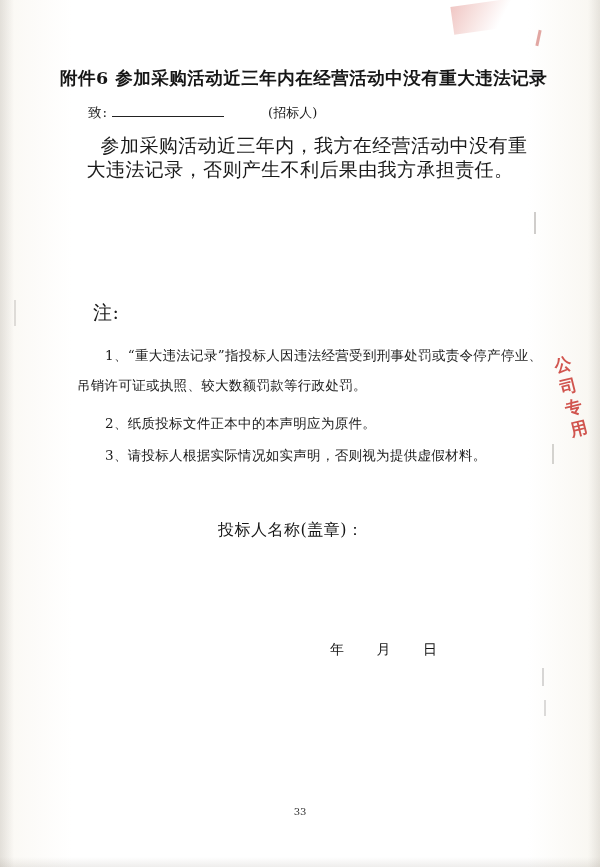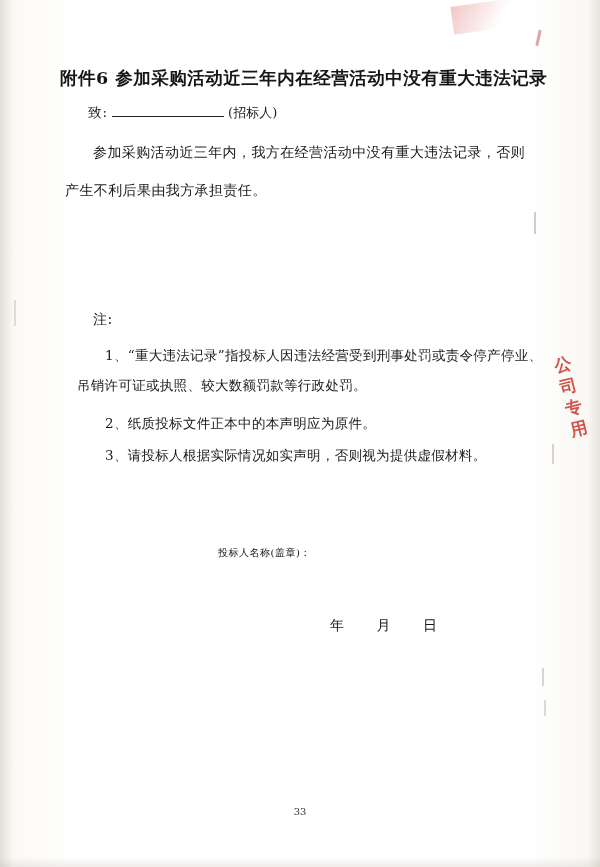--- a/index.html
+++ b/index.html
@@ -83,28 +83,30 @@
   .to-line {
     display: inline-block;
     width: 112px;
     border-bottom: 1.2px solid #222;
     height: 13px;
     margin: 0 4px;
   }
   .to-paren {
     font-size: 13px;
     color: #1a1a1a;
+    margin-left: 40px;
   }
 
   .para {
     position: absolute;
-    font-size: 14px;
-    line-height: 38px;
+    font-size: 19px;
+    line-height: 24px;
     color: #1a1a1a;
     letter-spacing: 0.4px;
+    text-align: center;
   }
   .p-body {
     left: 65px;
     top: 133px;
     width: 470px;
     text-indent: 28px;
   }
   .p-declare {
     left: 65px;
     top: 238px;
@@ -125,37 +127,37 @@
     letter-spacing: 0.3px;
     text-indent: 28px;
   }
   .note-1 { top: 340px; }
   .note-2 { top: 408px; }
   .note-3 { top: 440px; }
 
   .sign-bidder {
     position: absolute;
     left: 218px;
-    top: 546px;
-    font-size: 10px;
+    top: 520px;
+    font-size: 16px;
     color: #151515;
     letter-spacing: 0.5px;
   }
   .sign-legal {
     position: absolute;
     left: 112px;
     top: 590px;
     font-size: 14px;
     color: #151515;
     letter-spacing: 0.5px;
   }
   .date-row {
     position: absolute;
     left: 330px;
-    top: 617px;
+    top: 641px;
     font-size: 14px;
     color: #151515;
     letter-spacing: 14px;
   }
 
   .page-number {
     position: absolute;
     left: 0;
     right: 0;
     top: 806px;

